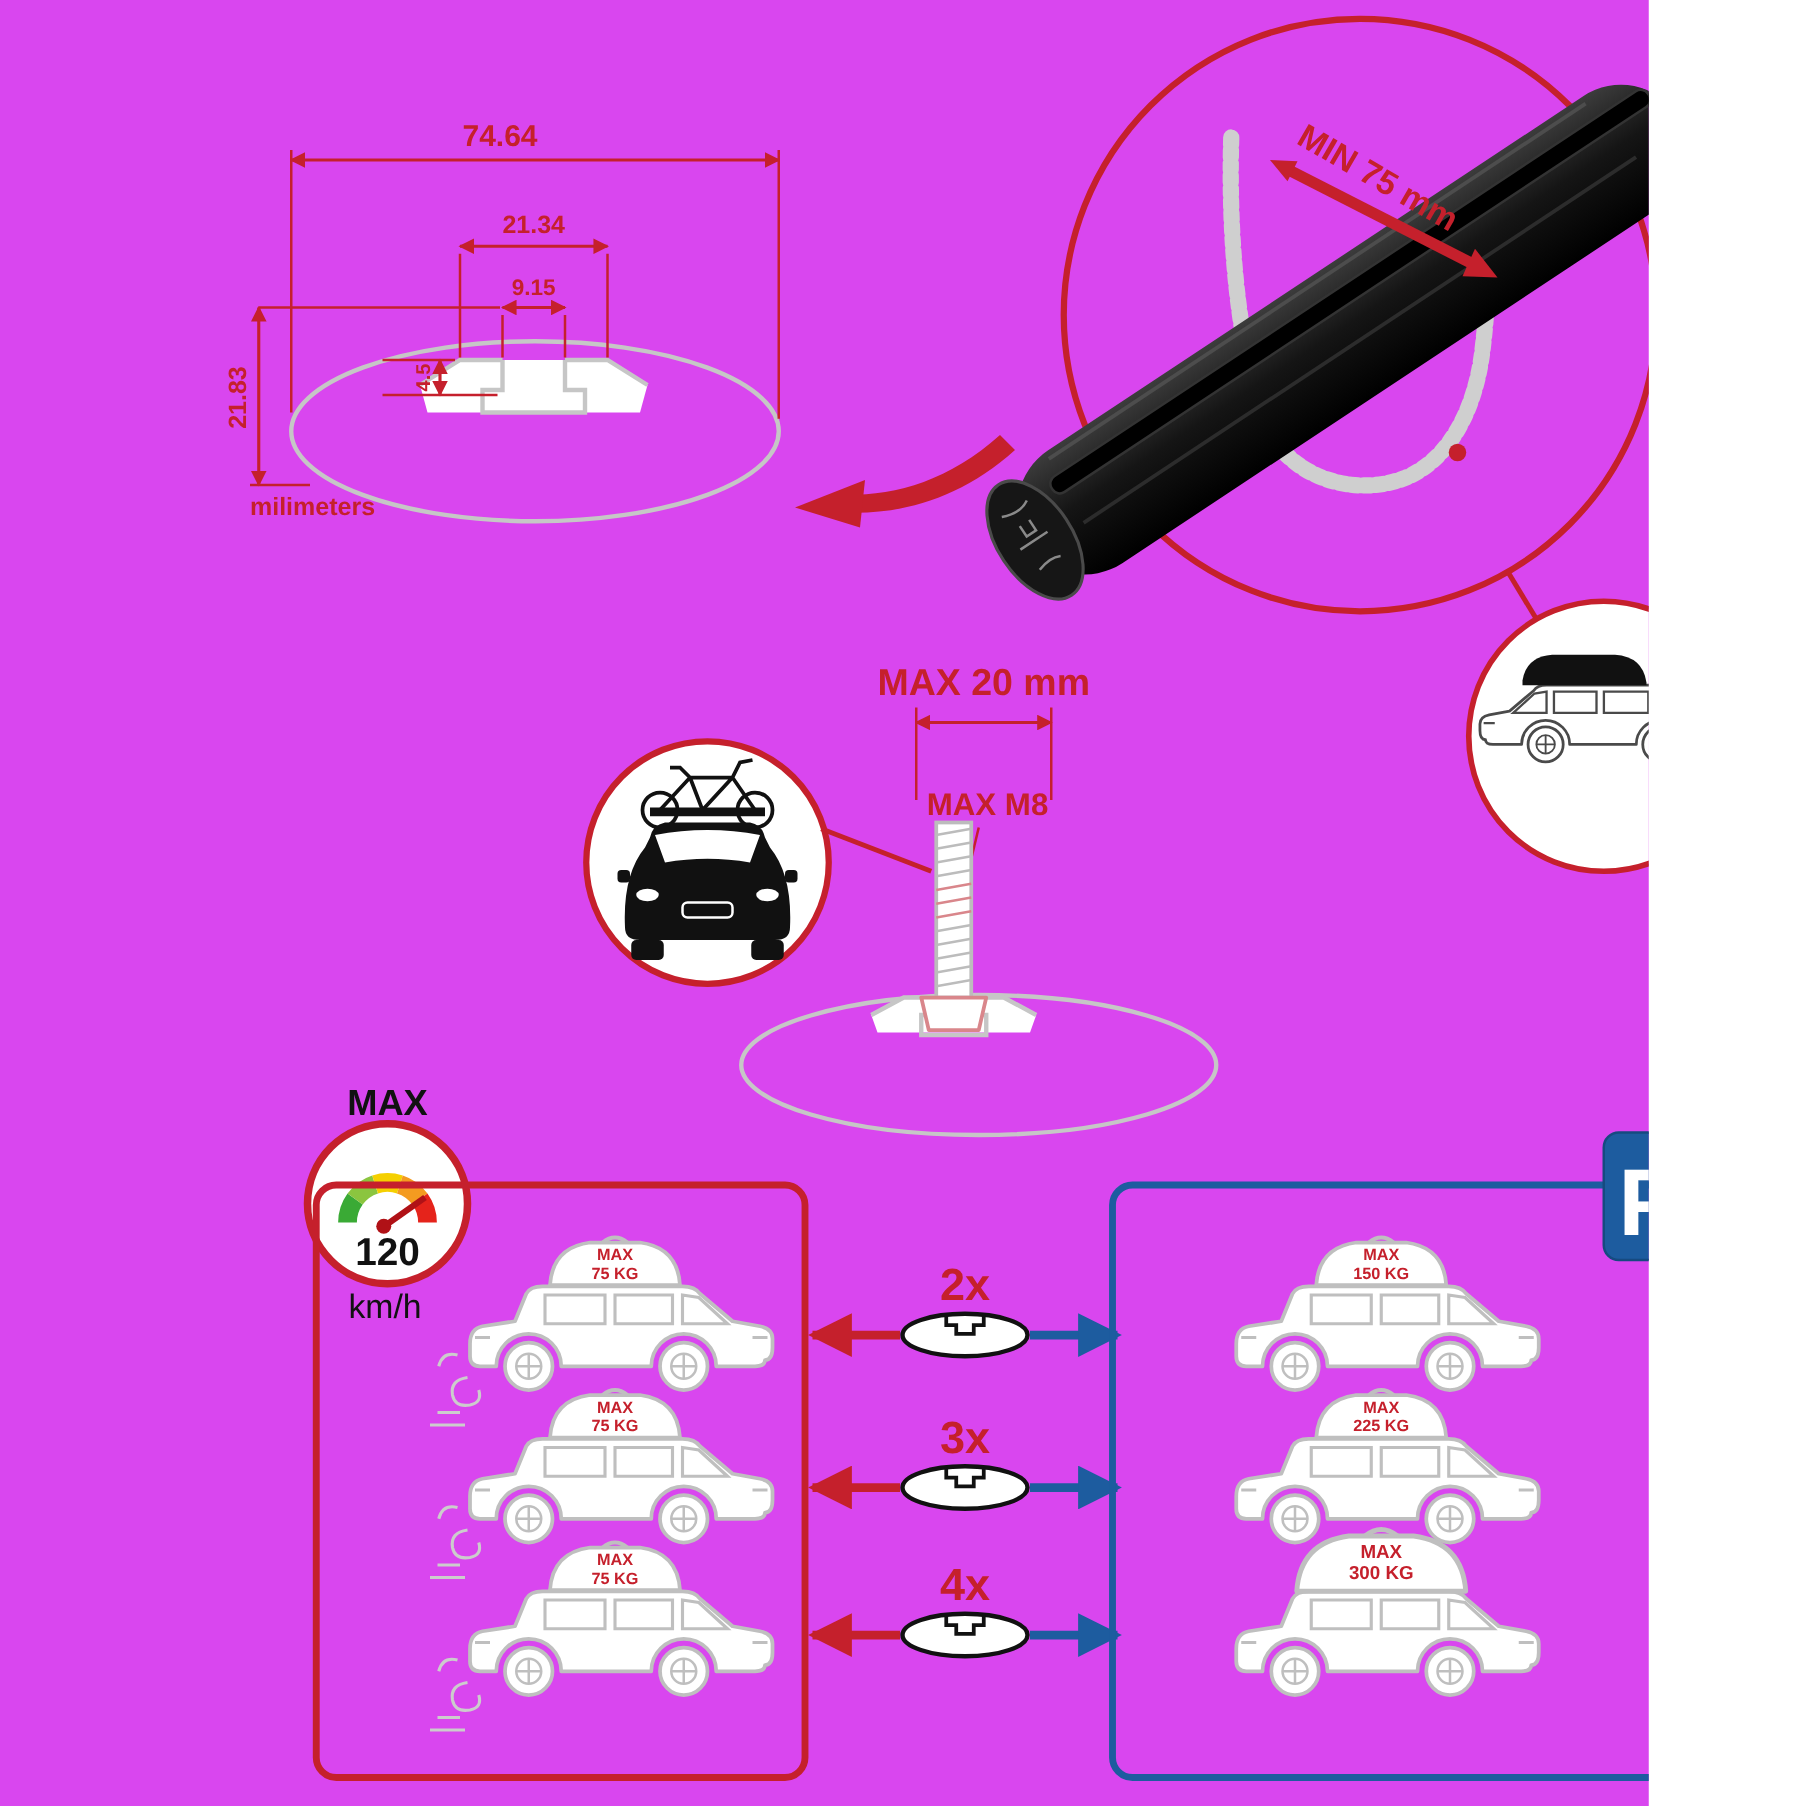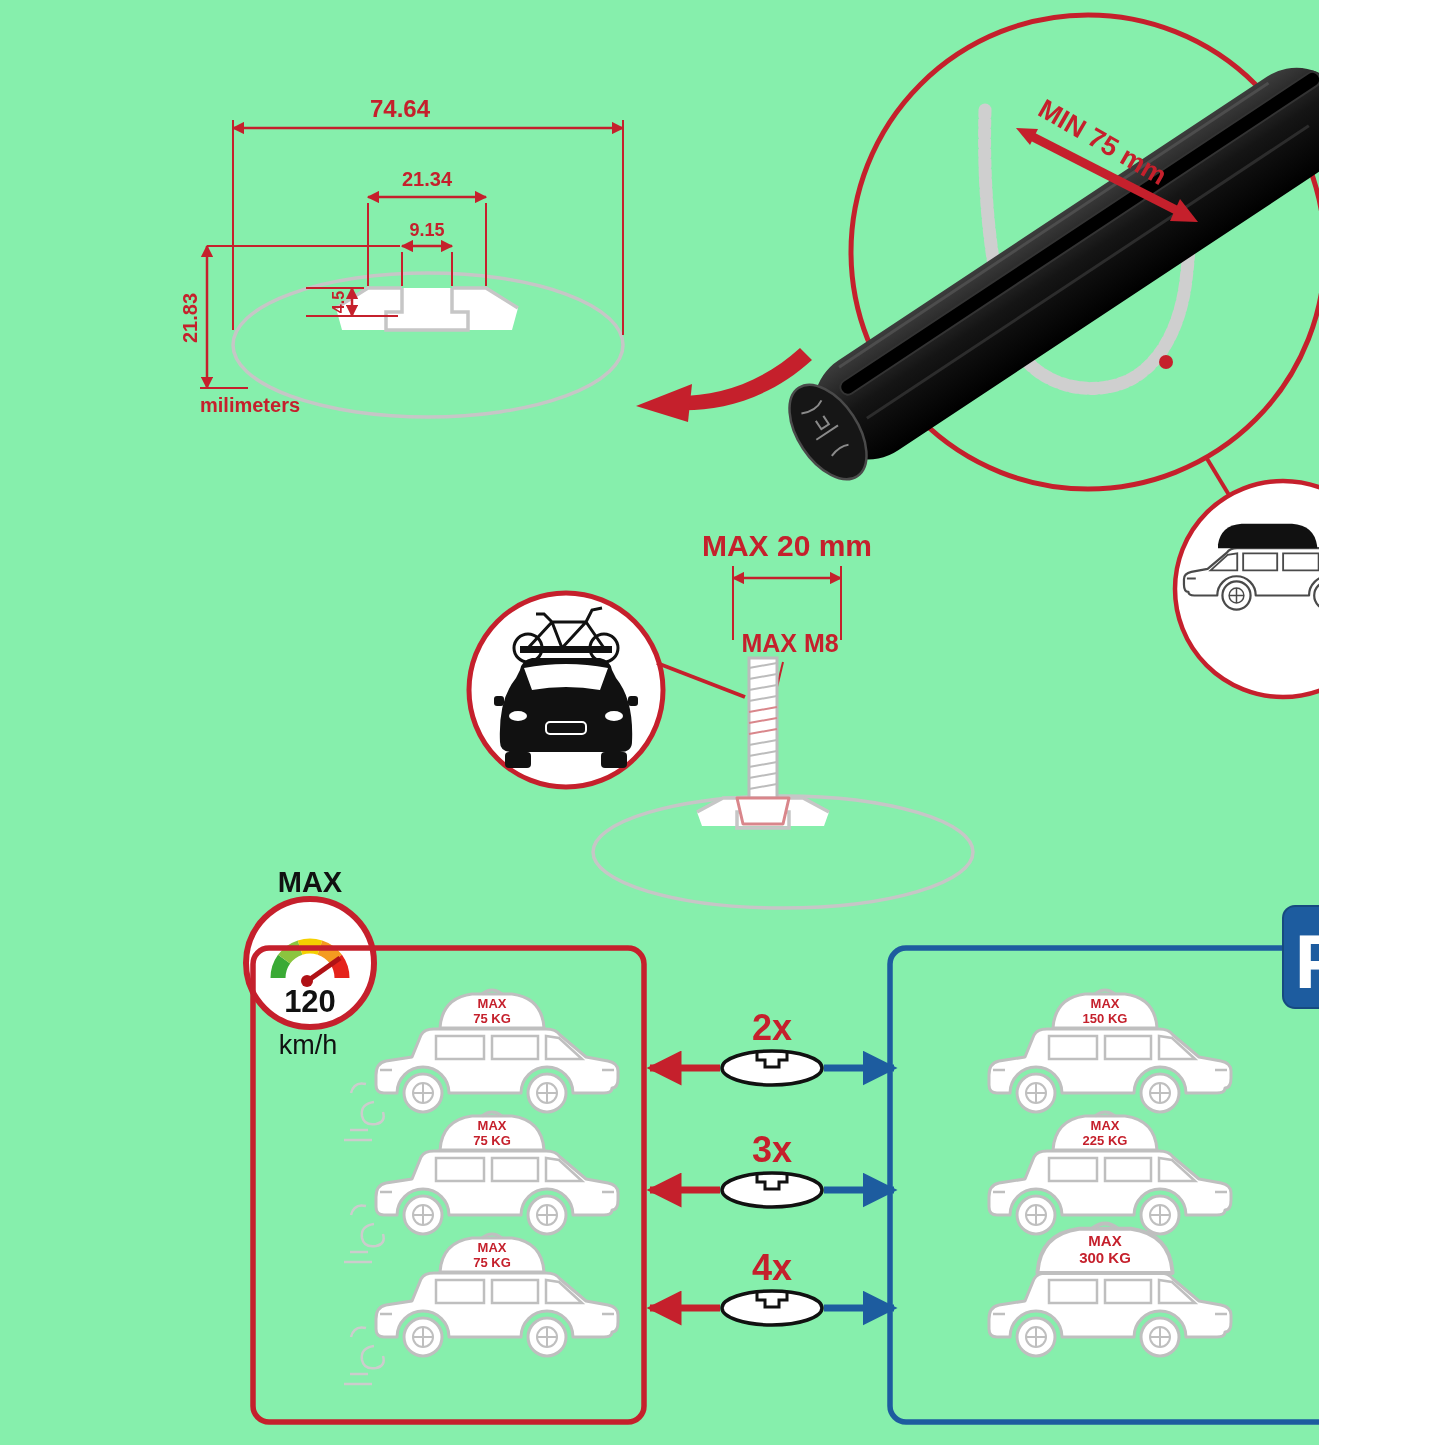--- a/index.html
+++ b/index.html
@@ -1,16 +1,16 @@
 <!DOCTYPE html>
 <html><head>
 <meta charset="utf-8">
 <style>
   html,body{margin:0;padding:0;background:#ffffff}
-  .canvas{position:relative;width:1319px;height:1445px;background:#86efac;font-family:"Liberation Sans",sans-serif;overflow:hidden}
+  .canvas{position:relative;width:1319px;height:1445px;background:#d946ef;font-family:"Liberation Sans",sans-serif;overflow:hidden}
   svg{display:block}
   svg text{font-family:"Liberation Sans",sans-serif}
   .dim{stroke:#c5202c;stroke-width:2.5;fill:none}
   .dimthin{stroke:#c5202c;stroke-width:2;fill:none}
   .redtxt{fill:#c5202c;font-weight:bold}
   .blktxt{fill:#111111;font-weight:bold}
   .grayline{stroke:#c6c6c6;fill:none;stroke-width:3.5}
 </style>
 </head>
 <body>

